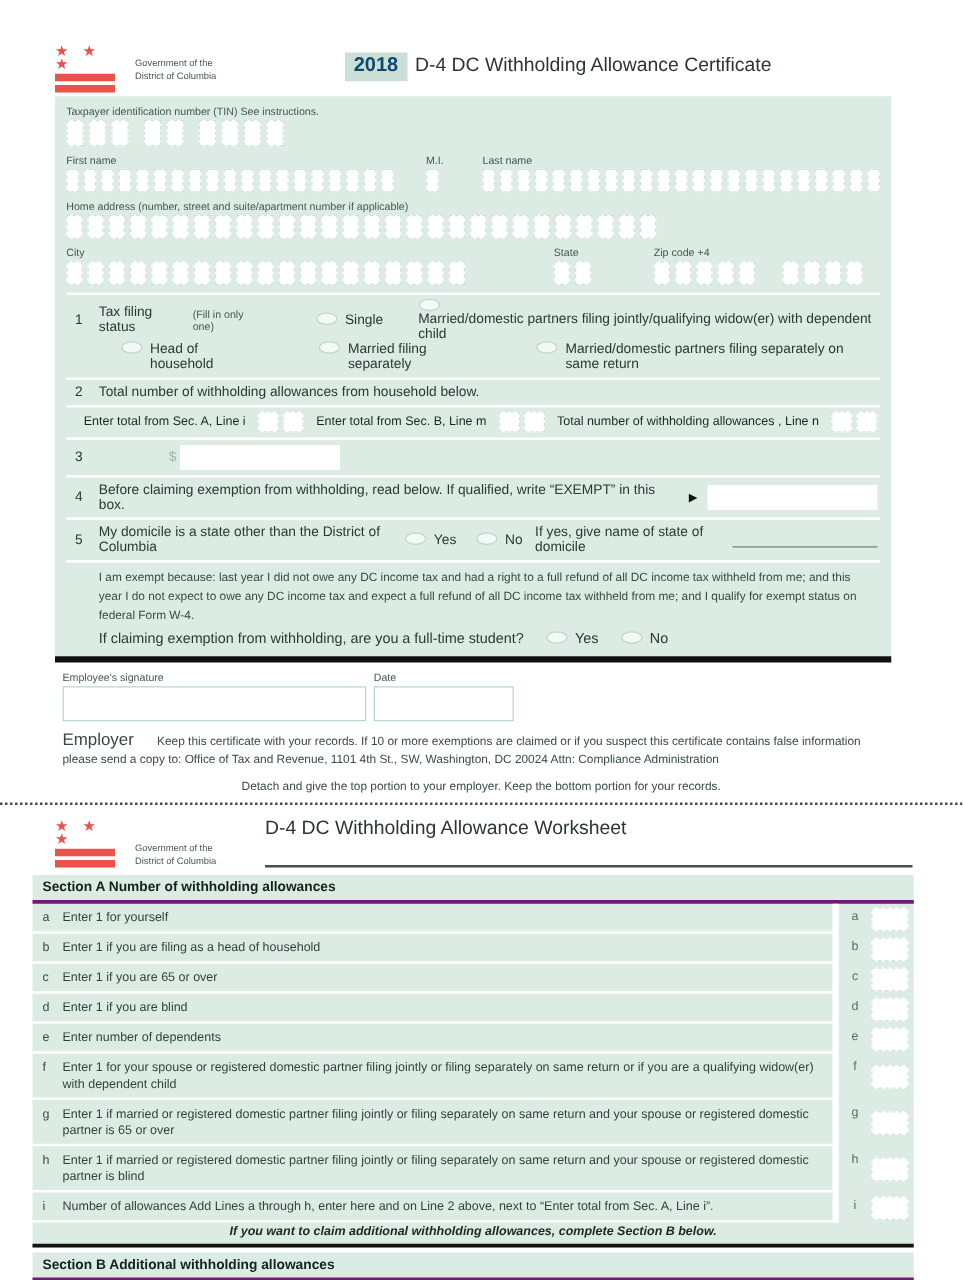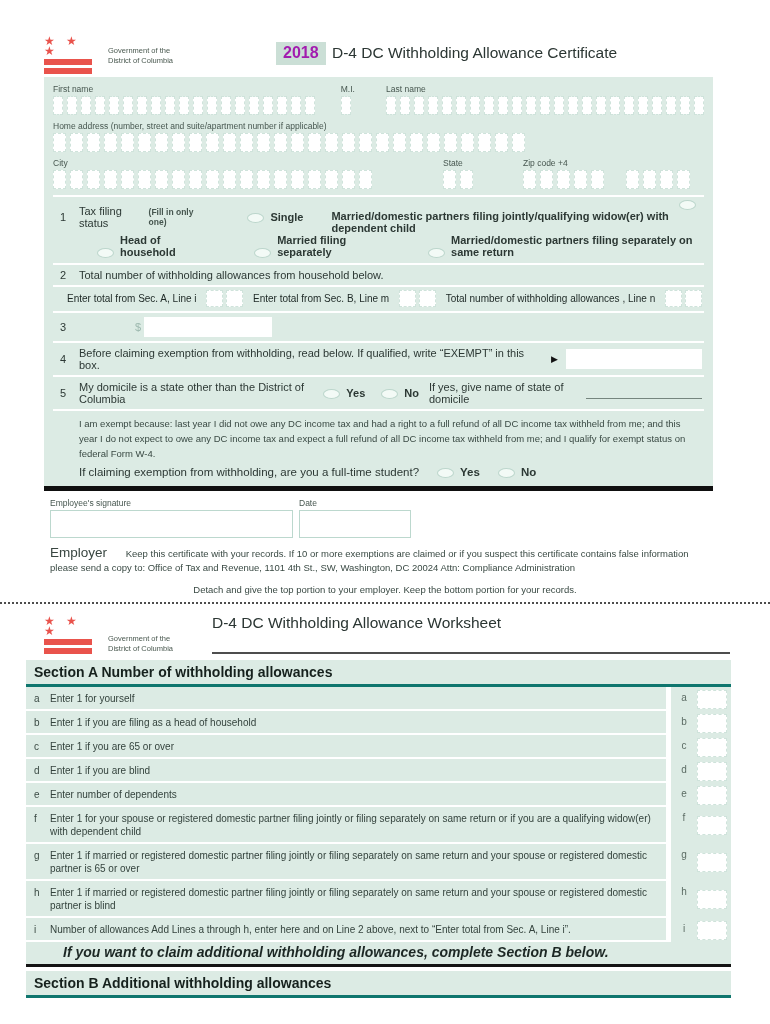--- a/index.html
+++ b/index.html
@@ -6,21 +6,21 @@
   body { background:#fff; }
   .page { position:relative; width:770px; height:1024px; background:#fff; overflow:hidden;
           font-family:"Liberation Sans", sans-serif; color:#35443f; }
 
   
   .hdr { position:relative; height:77px; }
   .dc-logo { position:absolute; left:44px; top:36px; width:58px; }
   .dc-logo .stars { color:#e9534c; font-size:12px; letter-spacing:4px; line-height:10px; }
   .dc-logo .bar { width:48px; height:6px; background:#e9534c; margin-top:3px; }
   .gov-txt { position:absolute; left:108px; top:46px; font-size:7.5px; line-height:10px; color:#49584f; }
-  .year-badge { position:absolute; left:276px; top:42px; background:#cbdfd6; color:#a21caf;
+  .year-badge { position:absolute; left:276px; top:42px; background:#cbdfd6; color:#0c4a6e;
                 font-weight:bold; font-size:16px; padding:2px 7px 3px; }
   .cert-title { position:absolute; left:332px; top:44px; font-size:15.5px; color:#2b3633; }
 
   
   .form-green { margin:0 57px 0 44px; background:#dcebe4; padding:7px 9px 0 9px; }
   .flabel { font-size:8.5px; color:#46564f; margin-bottom:2px; }
   .boxstrip { display:flex; gap:4px; }
   .cbox { flex:0 0 auto; width:10px; height:19px; background:#fff; border:1px dashed #cfe3db; }
   .tin .cbox { width:14px; height:21px; }
   .wide .cbox { width:13px; }
@@ -34,24 +34,24 @@
   .city-g { width:372px; }
   .state-g { width:48px; margin-left:18px; }
   .zip-g { flex:1; margin-left:32px; }
   .zipboxes { display:flex; gap:4px; }
   .zipgap { width:14px; }
 
   
   .fline { display:flex; align-items:center; border-top:2px solid #fff; padding:4px 2px;
            font-size:11px; color:#2c3834; }
   .fnum { width:24px; padding-left:5px; flex:0 0 auto; }
-  .opt { display:flex; align-items:flex-end; cursor:pointer;font-weight:bold; }
+  .opt { display:flex; align-items:flex-start; cursor:pointer; }
   .oval { width:17px; height:10px; border-radius:50%; background:#f3faf6; border:1px solid #bcd6cc;
           margin-right:6px; flex:0 0 auto; }
-  .sub { font-size:8.5px; color:#46564f; margin-left:4px;font-weight:bold; }
+  .sub { font-size:8.5px; color:#46564f; margin-left:4px; }
   .line1-wrap { border-top:2px solid #fff; padding:3px 2px 5px; font-size:11px; color:#2c3834; }
   .l1row { display:flex; align-items:center; min-height:20px; }
   .entries { display:flex; align-items:center; justify-content:space-between; border-top:2px solid #fff;
              padding:3px 2px 4px 14px; font-size:10px; font-weight:normal; color:#1c2724; }
   .pair { display:flex; gap:3px; margin:0 6px; }
   .pbox { width:17px; height:17px; background:#fff; border:1px dashed #cfe3db; }
   .dollar { color:#9cb8ae; font-size:11px; margin:0 3px 0 0; }
   .inbox { background:#fff; height:20px; }
   .arrow { font-size:9px; color:#111; margin:0 8px 0 10px; }
   .uline { width:138px; border-bottom:1px solid #75857e; height:12px; margin-left:8px; }
@@ -74,31 +74,31 @@
   .dotted { margin-top:7px; border-top:2px dotted #4d4d4d; }
 
   
   .ws-hdr { display:flex; align-items:flex-end; margin:6px 40px 0 44px; height:44px; }
   .ws-logo { width:58px; position:relative; top:-2px; }
   .ws-gov { width:78px; font-size:7.5px; line-height:10px; color:#49584f; margin-left:6px; }
   .ws-title-wrap { flex:1; margin-left:26px; border-bottom:2px solid #4e4e4e; padding-bottom:20px; }
   .ws-title { font-size:15.5px; color:#2b3633; }
 
   .wsec { margin:6px 39px 0 26px; background:#dcebe4; }
-  .sec-head { font-weight:bold; font-size:14px; color:#16211d; padding:4px 4px 4px 8px;
-              border-bottom:3px solid #0f766e; }
+  .sec-head { font-weight:bold; font-size:11px; color:#16211d; padding:4px 4px 4px 8px;
+              border-bottom:3px solid #701a75; }
   .wrow { display:flex; align-items:stretch; font-size:10px; color:#33423c; }
   .wtext { flex:1; padding:5px 8px 4px 8px; border-bottom:2px solid #fff; border-right:5px solid #fff;
            display:flex; line-height:13px; }
   .wrow:last-of-type .wtext { border-bottom:none; }
   .wl { width:16px; flex:0 0 auto; color:#3c4b45; }
   .wletter { width:26px; text-align:center; color:#5c6c64; font-size:10px; padding-top:5px; flex:0 0 auto; }
   .wboxwrap { width:34px; flex:0 0 auto; display:flex; align-items:center; }
   .wbox { width:30px; height:19px; background:#fff; border:1px dashed #cfe3db; }
-  .note { font-size:14px; font-weight:bold; font-style:italic; color:#1c2724; padding:2px 0 4px;margin-left:37px; }
+  .note { text-align:center; font-size:10px; font-weight:bold; font-style:italic; color:#1c2724; padding:2px 0 4px; }
 </style>
 </head>
 <body>
 
 <div class="page">
 
   <div class="hdr">
     <div class="dc-logo">
       <div class="stars">★ ★ ★</div>
       <div class="bar"></div>
@@ -107,20 +107,40 @@
     <div class="gov-txt">
       <div>Government of the</div>
       <div>District of Columbia</div>
     </div>
     <div class="year-badge">2018</div>
     <div class="cert-title">D-4 DC Withholding Allowance Certificate</div>
   </div>
 
   <div class="form-green">
 
+    <div class="fieldblock">
+      <div class="flabel">Taxpayer identification number (TIN)  See instructions.</div>
+      <div class="tin-groups tin">
+        <div class="boxstrip">
+            <span class="cbox"></span>
+            <span class="cbox"></span>
+            <span class="cbox"></span>
+          </div>
+        <div class="boxstrip">
+            <span class="cbox"></span>
+            <span class="cbox"></span>
+          </div>
+        <div class="boxstrip">
+            <span class="cbox"></span>
+            <span class="cbox"></span>
+            <span class="cbox"></span>
+            <span class="cbox"></span>
+          </div>
+      </div>
+    </div>
 
     <div class="fieldblock">
       <div class="name-row">
         <div class="name-first">
           <div class="flabel">First name</div>
           <div class="boxstrip">
               <span class="cbox"></span>
               <span class="cbox"></span>
               <span class="cbox"></span>
               <span class="cbox"></span>

